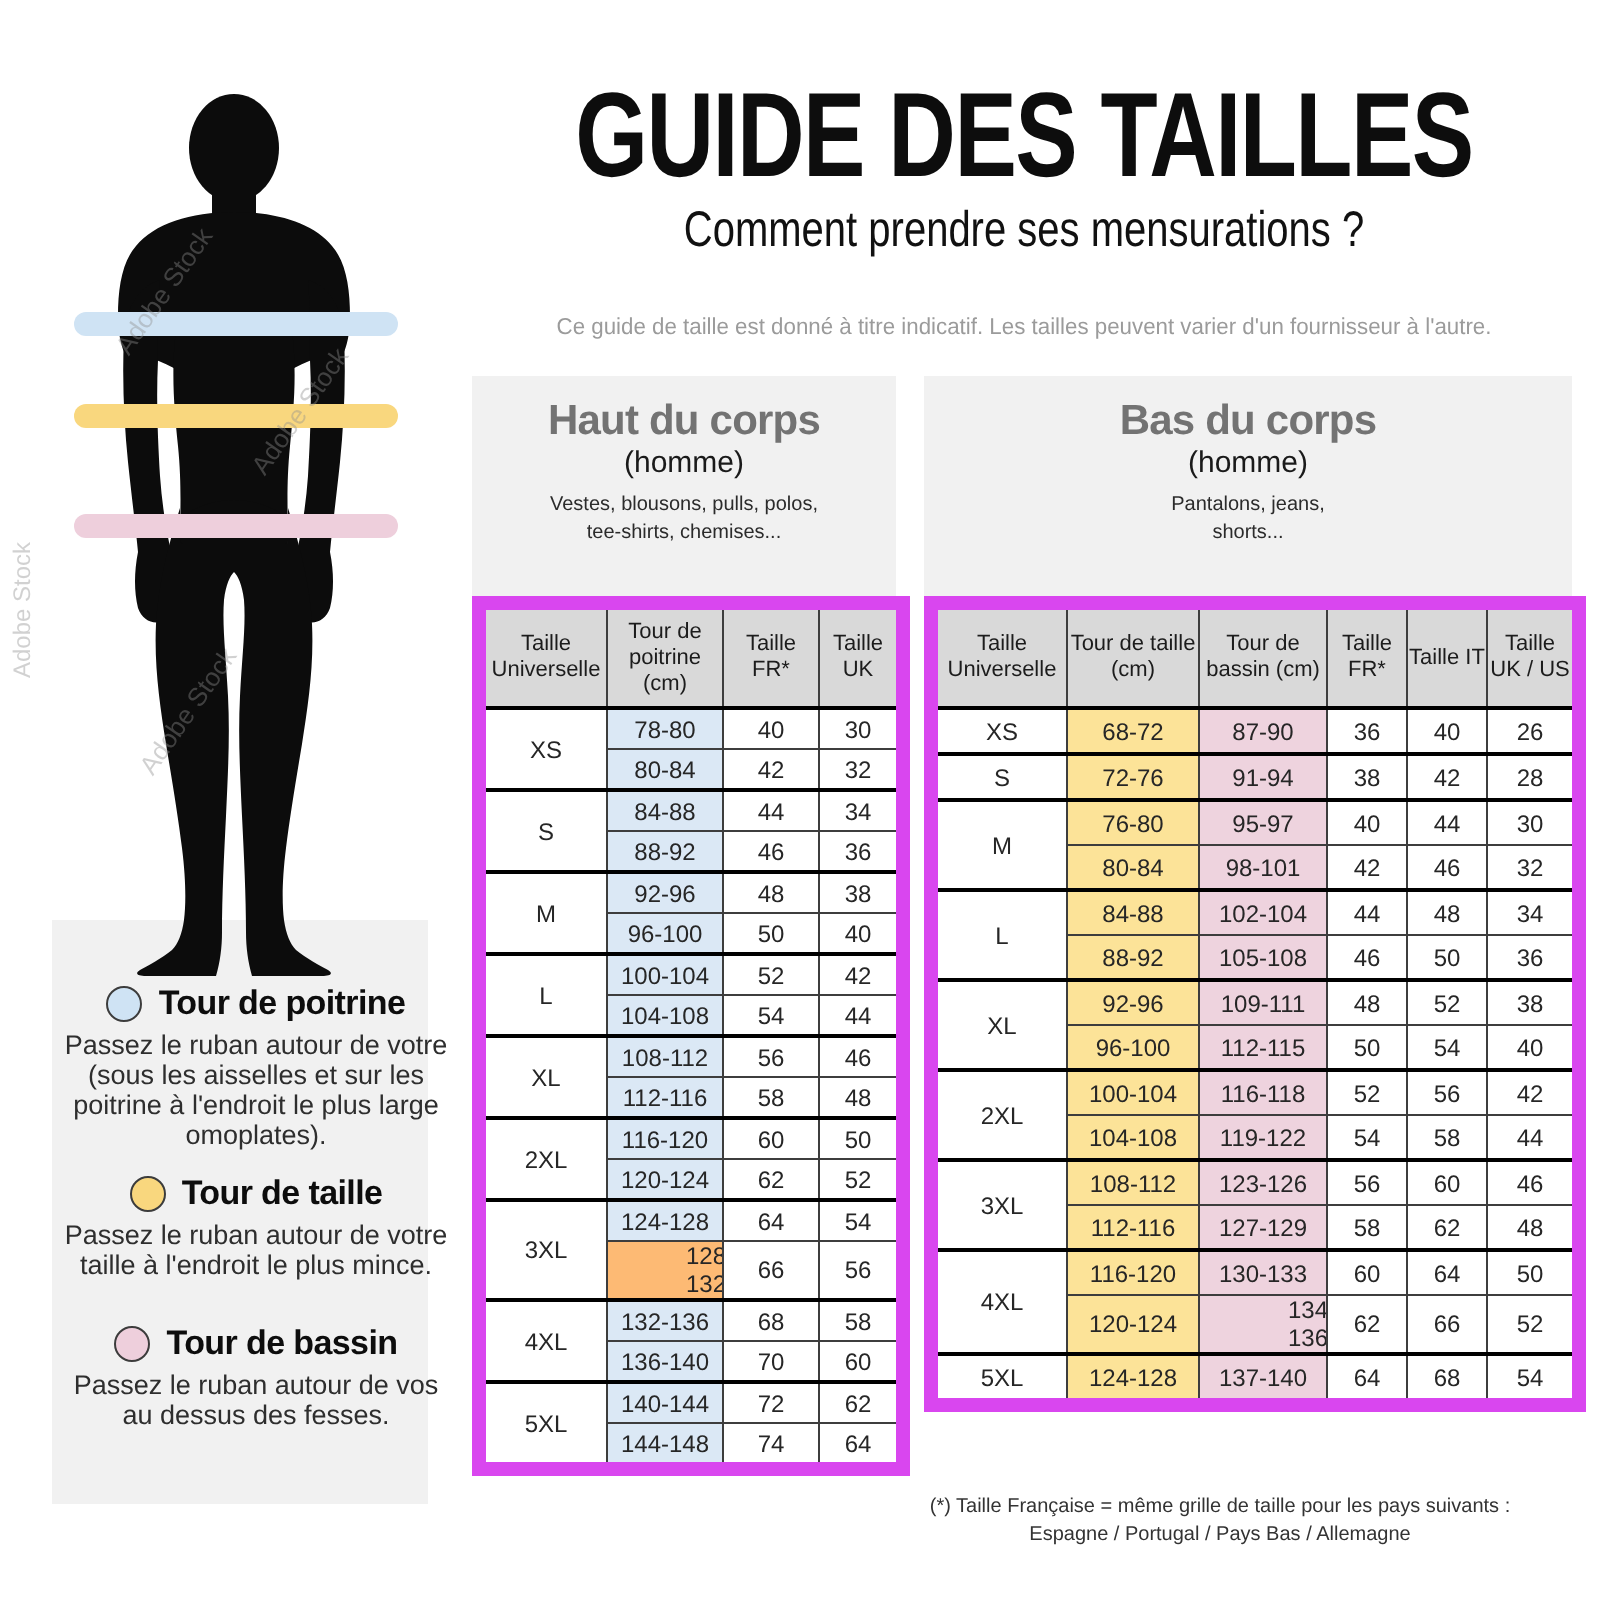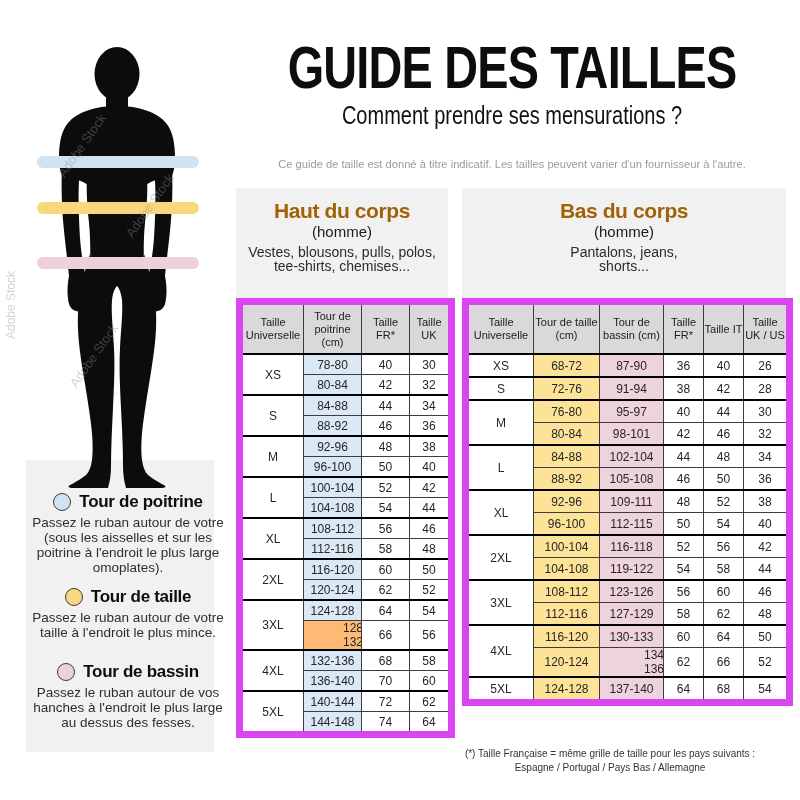--- a/index.html
+++ b/index.html
@@ -46,23 +46,23 @@
   .legend-item.gap-lg{margin-bottom:22px;}
   .legend-head{display:flex;align-items:center;justify-content:center;gap:8px;}
   .legend-circle{width:16px;height:16px;border-radius:50%;border:1.5px solid #3c3c3c;flex:0 0 auto;}
   .legend-title{font-size:17px;font-weight:bold;letter-spacing:-0.3px;color:#0d0d0d;white-space:nowrap;}
   .legend-text{margin-top:3px;text-align:center;font-size:13.5px;line-height:15px;color:#2e2e2e;}
 
   
   .panel{top:188px;height:110px;text-align:center;z-index:1;}
   .panel-upper{left:236px;width:212px;}
   .panel-lower{left:462px;width:324px;}
-  .panel-title{margin-top:11px;font-size:21px;font-weight:800;letter-spacing:-0.4px;color:#a16207;}
+  .panel-title{margin-top:11px;font-size:21px;font-weight:800;letter-spacing:-0.4px;color:#737373;}
   .panel-sub{font-size:15px;line-height:18px;color:#1a1a1a;}
-  .panel-desc{margin-top:5px;font-size:14px;line-height:13.5px;color:#2b2b2b;}
+  .panel-desc{margin-top:5px;font-size:10px;line-height:13.5px;color:#2b2b2b;}
 
   
   .table-wrap{top:298px;z-index:2;}
   .table-upper{left:236px;width:212px;}
   .table-lower{left:462px;width:324px;}
   table{border-collapse:collapse;table-layout:fixed;width:100%;border:7px solid #d946ef;}
   th,td{border:1px solid #3d3d3d;text-align:center;vertical-align:middle;padding:0;overflow:hidden;}
   th{height:48px;font-size:11px;font-weight:normal;line-height:13px;color:#1c1c1c;border-bottom:2px solid #000;}
   td{font-size:12px;color:#262626;background:#fff;}
   .table-upper td{height:19px;}
@@ -128,21 +128,20 @@
         <div>taille à l'endroit le plus mince.</div>
       </div>
   </div>
   <div class="legend-item">
     <div class="legend-head">
       <span class="legend-circle" style="background: rgb(238, 207, 220);"></span>
       <span class="legend-title">Tour de bassin</span>
     </div>
     <div class="legend-text">
         <div>Passez le ruban autour de vos</div>
-        <div>hanches à l'endroit le plus large</div>
         <div>au dessus des fesses.</div>
       </div>
   </div>
 </div>
 
 <div class="abs panel panel-upper" style="background: rgb(241, 241, 241);">
   <div class="panel-title">Haut du corps</div>
   <div class="panel-sub">(homme)</div>
   <div class="panel-desc">
       <div>Vestes, blousons, pulls, polos,</div>

